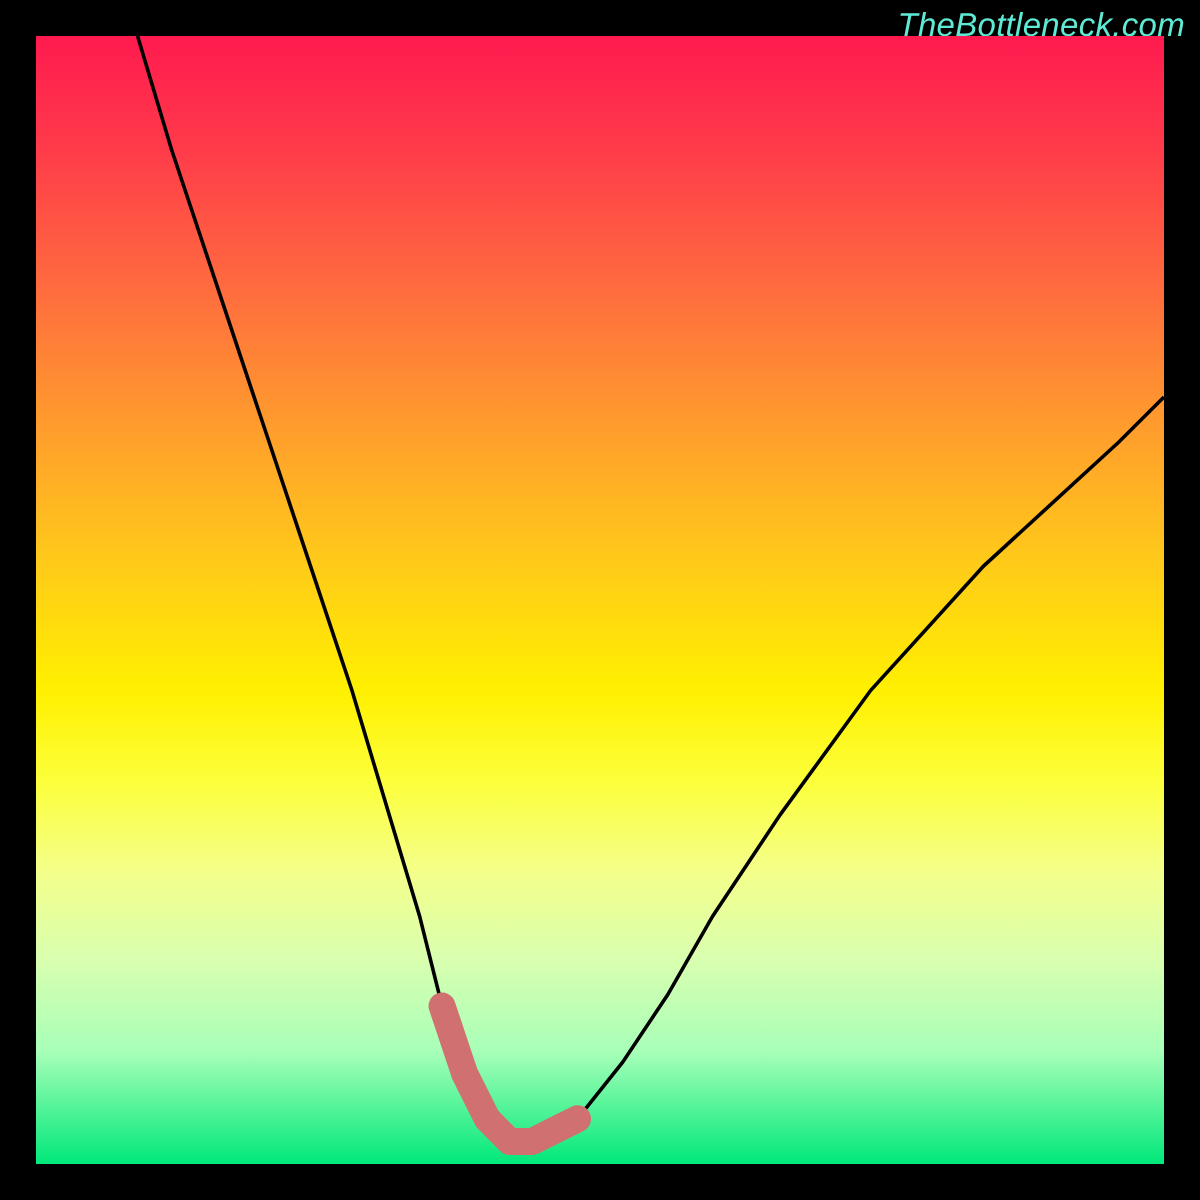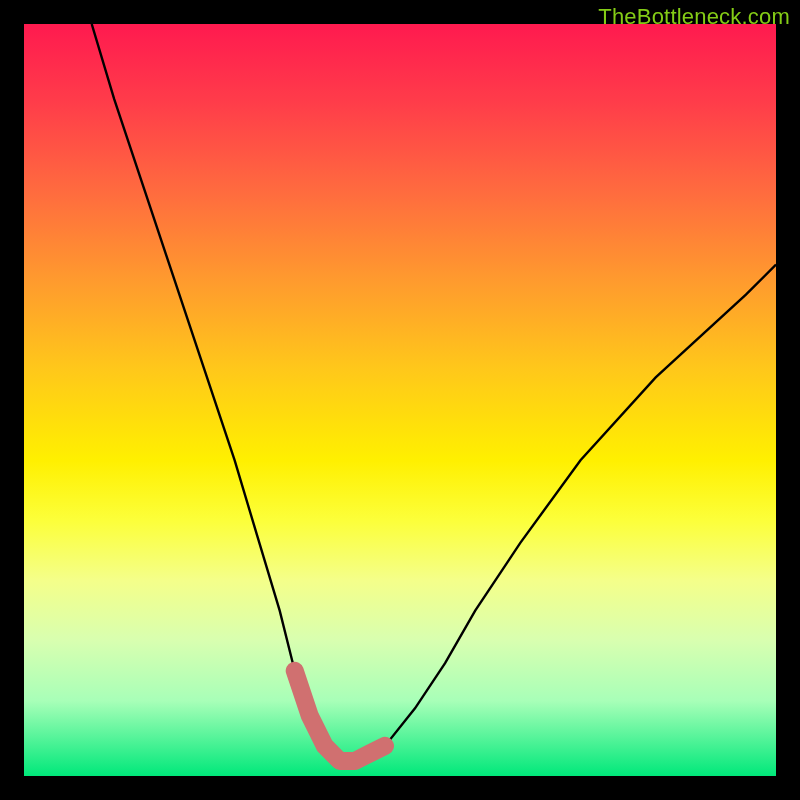--- a/index.html
+++ b/index.html
@@ -29,23 +29,24 @@
       #d8ffb0 82%,
       #a8ffb8 90%,
       #00e87a 100%
     );
   }
   .watermark {
     position: absolute;
     top: 4px;
     right: 10px;
     font-size: 22px;
-    color: #84cc16;
+    color: #5eead4;
     font-weight: 500;
     letter-spacing: 0.2px;
+    font-style: italic;
   }
   svg.plot {
     position: absolute;
     left: 0;
     top: 0;
     width: 752px;
     height: 752px;
   }
 </style>
 </head>

